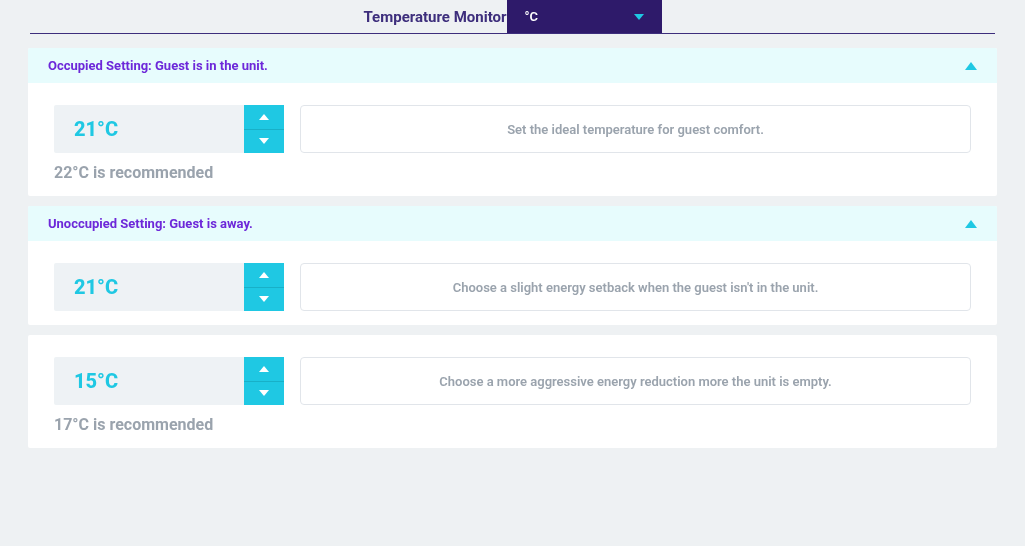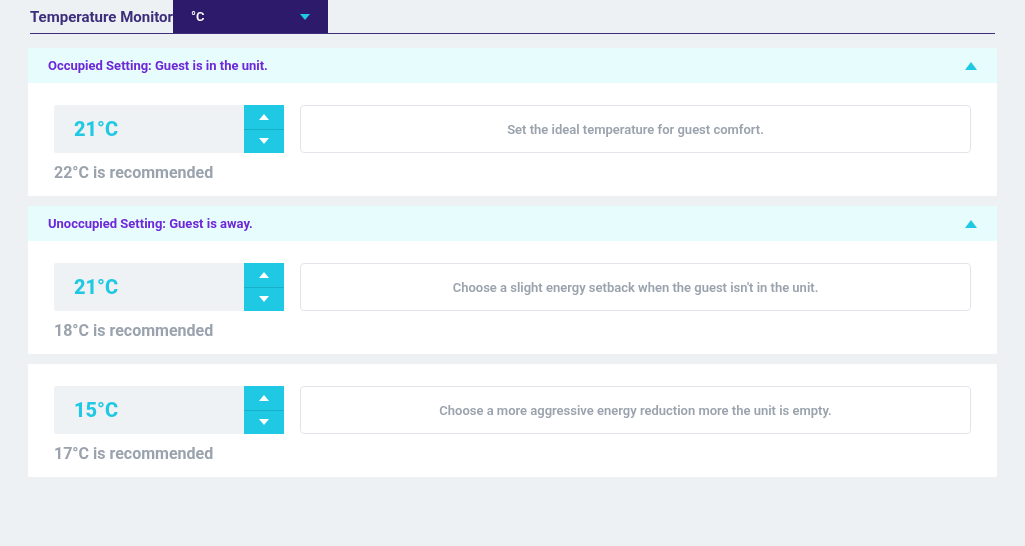--- a/index.html
+++ b/index.html
@@ -6,21 +6,21 @@
     body {
       font-family: -apple-system, BlinkMacSystemFont, "Segoe UI", Roboto, Helvetica, Arial, sans-serif;
       background: #eef1f3;
       width: 1025px;
       height: 546px;
       overflow: hidden;
       padding: 0;
     }
     .page-header {
       display: flex;
-      justify-content: flex-start;
+      justify-content: center;
       align-items: stretch;
       padding: 0 0 0 30px;
       border-bottom: 1.5px solid #3d2e7c;
       margin: 0 30px 14px 30px;
       height: 34px;
     }
     .page-title {
       color: #3d2e7c;
       font-size: 15px;
       font-weight: 700;
@@ -193,21 +193,20 @@
             <div class="step-btn">
                 <span class="arrow-up"></span>
               </div>
             <div class="step-btn">
                 <span class="arrow-down"></span>
               </div>
           </div>
         </div>
         <div class="desc-box">Choose a slight energy setback when the guest isn't in the unit.</div>
       </div>
-      <div class="recommend">18°C is recommended</div>
     </div>
   </div>
 
   <div class="section">
     <div class="section-body">
       <div class="row">
         <div class="temp-box">
           <div class="temp-value">15°C</div>
           <div class="steppers">
             <div class="step-btn">

